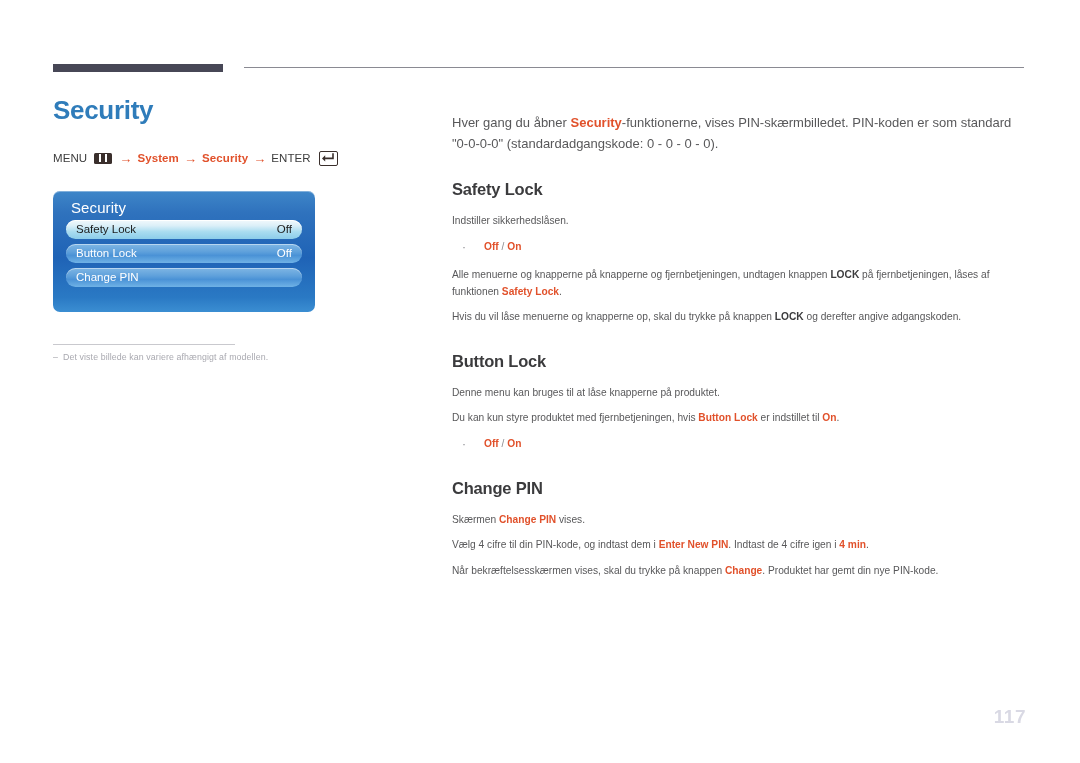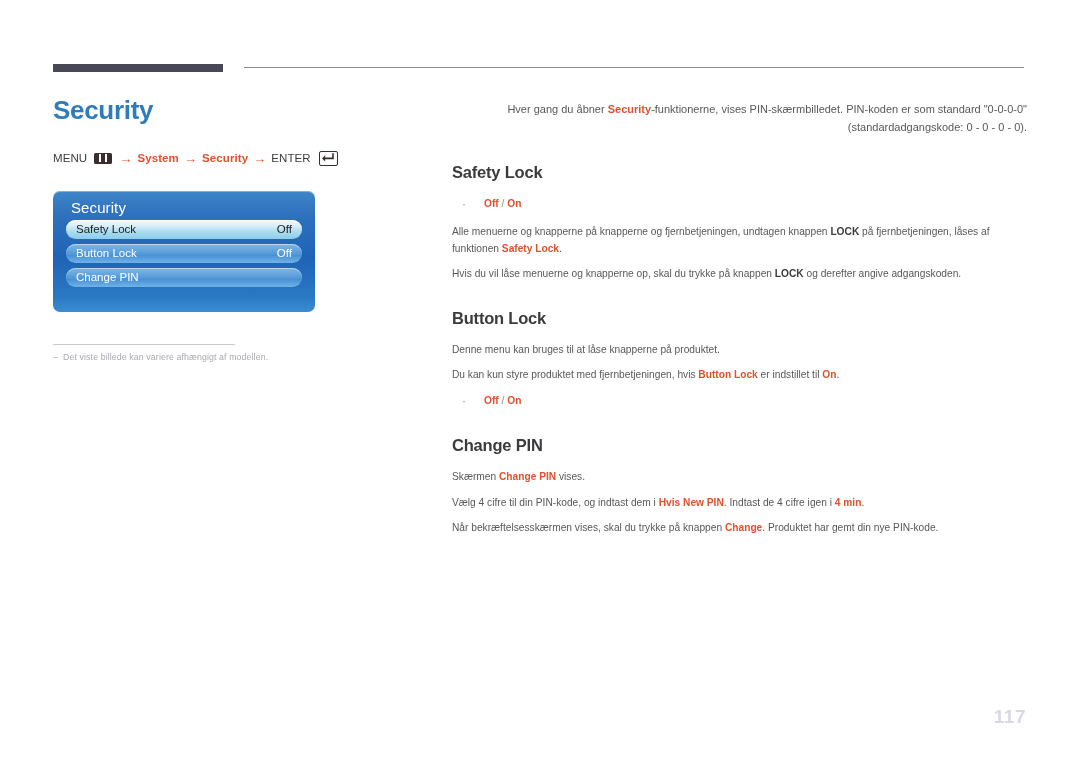--- a/index.html
+++ b/index.html
@@ -166,25 +166,24 @@
   .footnote .dash { color: #a9a9b0; }
 
   
   .right-col {
     position: absolute;
     left: 452px;
     top: 100px;
     width: 575px;
   }
   .intro {
-    font-size: 11px;
+    font-size: 13px;
     line-height: 1.62;
     color: #58585a;
-    margin: 1px 0 26px 0;
-    text-align: right;
+    margin: 12px 0 26px 0;
   }
   h2.sec-head {
     font-size: 16.5px;
     font-weight: bold;
     color: #3b3b3d;
     margin: 0 0 14px 0;
     letter-spacing: -0.2px;
   }
   .sec-block { margin-bottom: 26px; }
   .sec-block:last-child { margin-bottom: 0; }
@@ -283,20 +282,21 @@
 
 </div>
 
 <div class="right-col">
 
   <p class="intro"><span>Hver gang du åbner </span><span class="red">Security</span><span>-funktionerne, vises PIN-skærmbilledet. PIN-koden er som standard "0-0-0-0" (standardadgangskode: 0 - 0 - 0 - 0).</span></p>
 
   <div class="sec-block">
     <h2 class="sec-head">Safety Lock</h2>
 
+    <p class="body">Indstiller sikkerhedslåsen.</p>
 
     <div class="bullet">
       <span class="dot">·</span>
       <span class="opts"><span>Off</span><span class="sep"> / </span><span>On</span></span>
     </div>
 
     <p class="body"><span>Alle menuerne og knapperne på knapperne og fjernbetjeningen, undtagen knappen </span><span class="bold">LOCK</span><span> på fjernbetjeningen, låses af funktionen </span><span class="red">Safety Lock</span><span>.</span></p>
 
     <p class="body"><span>Hvis du vil låse menuerne og knapperne op, skal du trykke på knappen </span><span class="bold">LOCK</span><span> og derefter angive adgangskoden.</span></p>
   </div>
@@ -312,20 +312,20 @@
       <span class="dot">·</span>
       <span class="opts"><span>Off</span><span class="sep"> / </span><span>On</span></span>
     </div>
   </div>
 
   <div class="sec-block">
     <h2 class="sec-head">Change PIN</h2>
 
     <p class="body"><span>Skærmen </span><span class="red">Change PIN</span><span> vises.</span></p>
 
-    <p class="body"><span>Vælg 4 cifre til din PIN-kode, og indtast dem i </span><span class="red">Hvis New PIN</span><span>. Indtast de 4 cifre igen i </span><span class="red">4 min</span><span>.</span></p>
+    <p class="body"><span>Vælg 4 cifre til din PIN-kode, og indtast dem i </span><span class="red">Enter New PIN</span><span>. Indtast de 4 cifre igen i </span><span class="red">4 min</span><span>.</span></p>
 
     <p class="body"><span>Når bekræftelsesskærmen vises, skal du trykke på knappen </span><span class="red">Change</span><span>. Produktet har gemt din nye PIN-kode.</span></p>
   </div>
 
 </div>
 
 <div class="page-num">117</div>
 
 </body></html>

